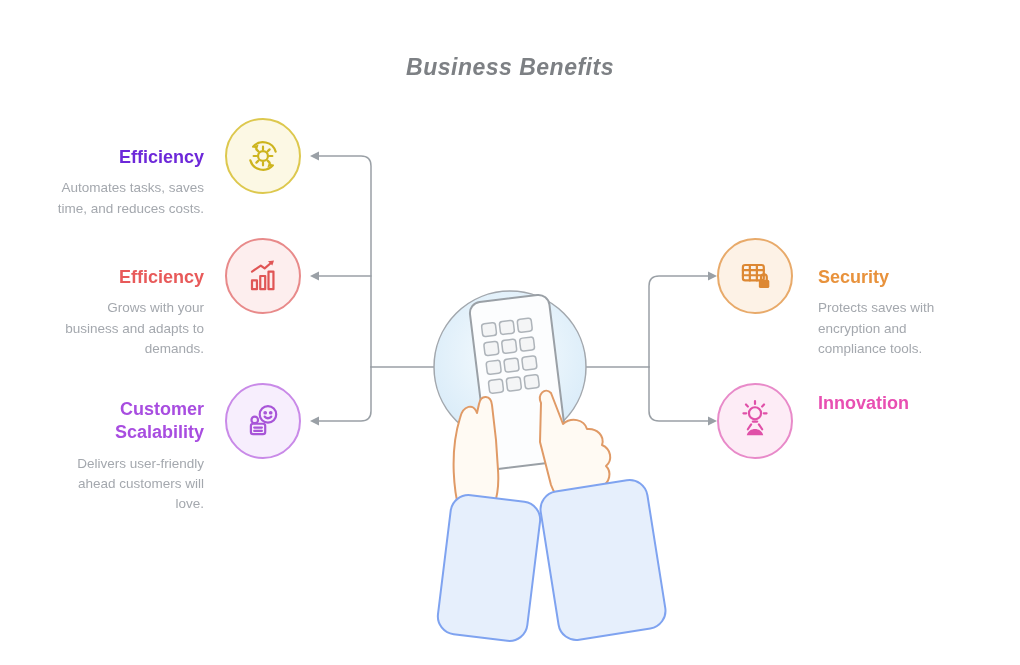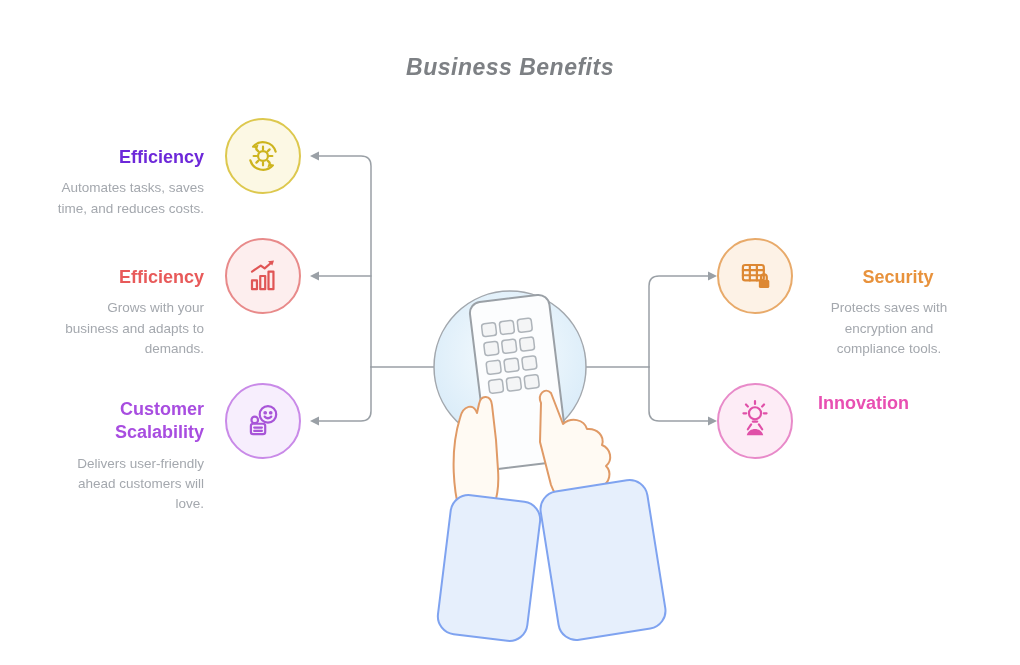--- a/index.html
+++ b/index.html
@@ -141,21 +141,21 @@
   </div>
 
   <div class="icon-circle ic-sec" style="left:717px; top:238px;">
     <svg viewBox="0 0 40 40" fill="none" stroke="#dd8833" stroke-width="2" stroke-linecap="round" stroke-linejoin="round">
       <rect x="9" y="10" width="19" height="14" rx="2"></rect>
       <path d="M 9 14.7 h 19 M 9 19.3 h 19 M 15.3 10 v 14 M 21.7 10 v 14"></path>
       <path d="M 25.5 23.5 V 21 A 2.6 2.6 0 0 1 30.7 21 V 23.5"></path>
       <rect x="23.5" y="23.5" width="9.5" height="7.5" rx="1.5" fill="#dd8833" stroke="none"></rect>
     </svg>
   </div>
-  <div class="textblock right" style="left:818px; top:266px; width:160px;text-align:center;">
+  <div class="textblock right" style="left:818px; top:266px; width:160px;">
     <div class="label c-sec">Security</div>
     <div class="desc" style="width:142px;">Protects saves with encryption and compliance tools.</div>
   </div>
 
   <div class="icon-circle ic-inn" style="left:717px; top:383px;">
     <svg viewBox="0 0 40 40" fill="none" stroke="#e050a8" stroke-width="2" stroke-linecap="round" stroke-linejoin="round">
       <circle cx="20" cy="13" r="5.5"></circle>
       <path d="M 18 20.5 h 4"></path>
       <path d="M 20 4.5 V 2 M 13.5 6.8 L 11.8 5 M 26.5 6.8 L 28.2 5 M 12 13 H 9.5 M 28 13 H 30.5"></path>
       <path d="M 12.5 33 C 14.5 25.5, 25.5 25.5, 27.5 33 Z" fill="#e050a8" stroke="none"></path>

